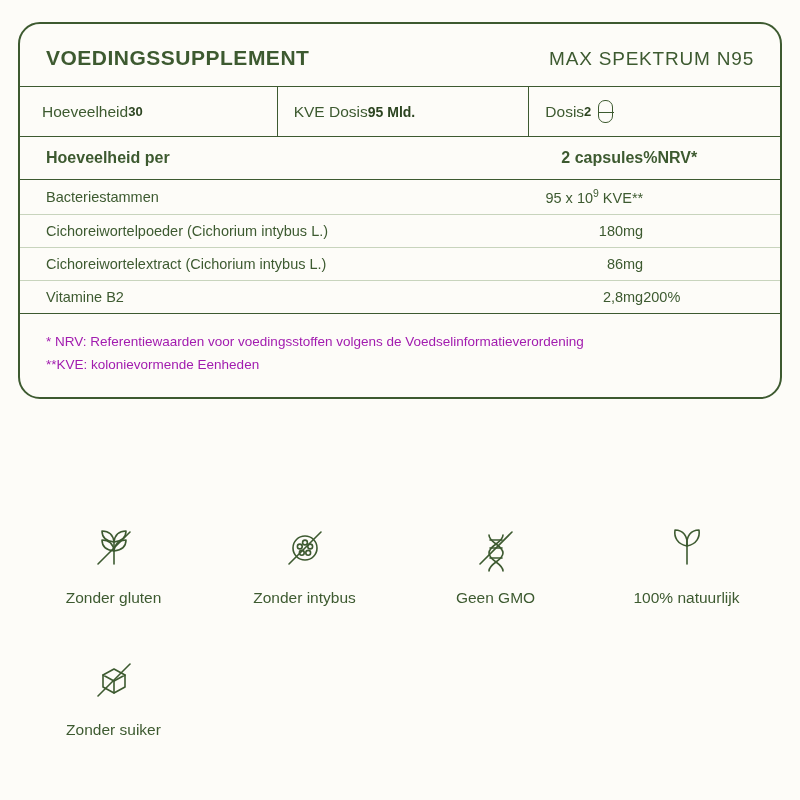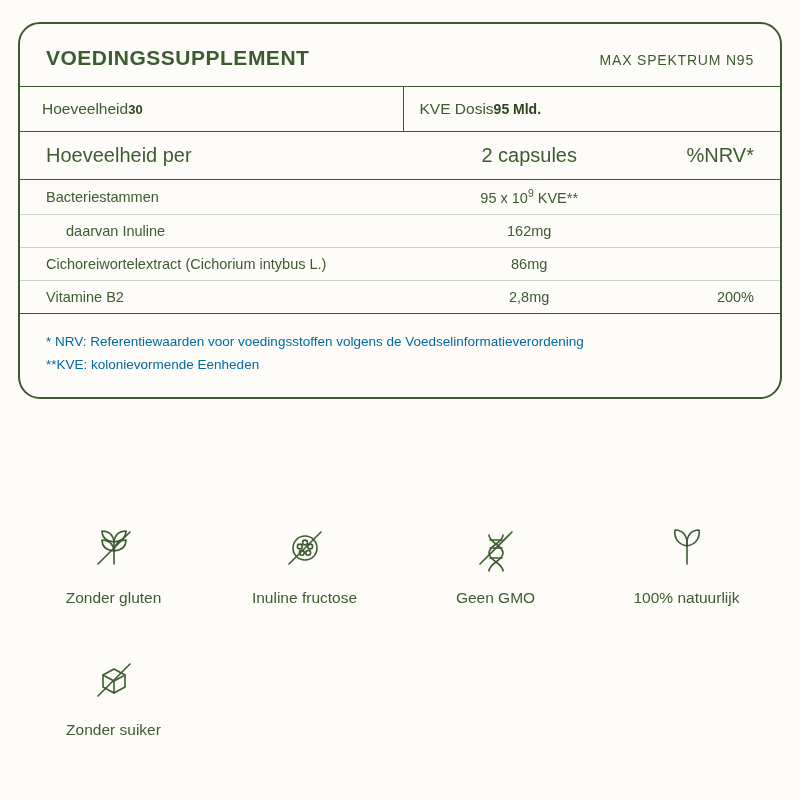--- a/index.html
+++ b/index.html
@@ -40,21 +40,21 @@
     justify-content: space-between;
     padding: 22px 26px 16px 26px;
   }
   .title-main {
     font-size: 21px;
     font-weight: bold;
     letter-spacing: 0.5px;
     color: #3d5a30;
   }
   .title-sub {
-    font-size: 14px;
+    font-size: 19px;
     letter-spacing: 0.8px;
     color: #3d5a30;
     font-weight: normal;
   }
 
   .facts-row {
     display: flex;
     border-top: 1.5px solid #3d5a30;
     border-bottom: 1.5px solid #3d5a30;
   }
@@ -105,46 +105,46 @@
     width: 100%;
     border-collapse: collapse;
     font-size: 14.5px;
   }
   table.nutrition th,
   table.nutrition td {
     padding: 8px 0;
     vertical-align: middle;
   }
   .col-name  { width: 52%; text-align: left;  padding-left: 26px !important; }
-  .col-amt   { width: 30%; text-align: center; }
-  .col-nrv   { width: 18%; text-align: right; padding-right: 26px !important; }
+  .col-amt   { width: 30%; text-align: right; }
+  .col-nrv   { width: 18%; text-align: left; padding-right: 26px !important; }
 
   table.nutrition thead th {
-    font-size: 20px;
-    font-weight: normal;
+    font-size: 16px;
+    font-weight: bold;
     color: #3d5a30;
     padding-top: 12px;
     padding-bottom: 12px;
     border-bottom: 1.5px solid #3d5a30;
     margin-left: 48px;
   }
   table.nutrition tbody td {
     border-bottom: 1px solid #c8d4bd;
     color: #3d5a30;
   }
   table.nutrition tbody tr:last-child td {
     border-bottom: 1.5px solid #3d5a30;
   }
   td.indent { padding-left: 46px !important; }
 
   .footnotes {
     padding: 16px 26px 20px 26px;
     font-size: 13.5px;
     line-height: 1.75;
-    color: #0369a1;
+    color: #a21caf;
   }
 
   
   .benefits {
     position: absolute;
     left: 18px;
     top: 515px;
     width: 764px;
     display: grid;
     grid-template-columns: repeat(4, 1fr);
@@ -186,39 +186,46 @@
 
     <div class="facts-row">
       <div class="facts-cell">
         <span class="facts-label">Hoeveelheid</span>
         <span class="facts-value small">30</span>
       </div>
       <div class="facts-cell">
         <span class="facts-label">KVE Dosis</span>
         <span class="facts-value">95 Mld.</span>
       </div>
+      <div class="facts-cell">
+        <span class="facts-label">Dosis</span>
+        <span class="dose-wrap">
+          <span class="facts-value small">2</span>
+          <span class="capsule-icon"></span>
+        </span>
+      </div>
     </div>
 
     <table class="nutrition">
       <thead>
         <tr>
           <th class="col-name">Hoeveelheid per</th>
           <th class="col-amt">2 capsules</th>
           <th class="col-nrv">%NRV*</th>
         </tr>
       </thead>
       <tbody>
         <tr>
           <td class="col-name">Bacteriestammen</td>
           <td class="col-amt">95 x 10<span class="sup">9</span> KVE**</td>
           <td class="col-nrv"></td>
         </tr>
         <tr>
-          <td class="col-name indent">daarvan Inuline</td>
-          <td class="col-amt">162mg</td>
+          <td class="col-name">Cichoreiwortelpoeder (Cichorium intybus L.)</td>
+          <td class="col-amt">180mg</td>
           <td class="col-nrv"></td>
         </tr>
         <tr>
           <td class="col-name">Cichoreiwortelextract (Cichorium intybus L.)</td>
           <td class="col-amt">86mg</td>
           <td class="col-nrv"></td>
         </tr>
         <tr>
           <td class="col-name">Vitamine  B2</td>
           <td class="col-amt">2,8mg</td>
@@ -254,21 +261,21 @@
         <svg width="60" height="60" viewBox="0 0 60 60" fill="none" stroke="#3d5a30" stroke-width="1.6" stroke-linecap="round" stroke-linejoin="round">
           <circle cx="30" cy="30" r="12"></circle>
           <circle cx="30" cy="24.5" r="2.4"></circle>
           <circle cx="24.8" cy="28.5" r="2.4"></circle>
           <circle cx="35.2" cy="28.5" r="2.4"></circle>
           <circle cx="26.8" cy="34.8" r="2.4"></circle>
           <circle cx="33.2" cy="34.8" r="2.4"></circle>
           <path d="M14 46 L46 14"></path>
         </svg>
       </div>
-      <div class="blabel">Inuline fructose</div>
+      <div class="blabel">Zonder intybus</div>
     </div>
 
     <div class="benefit">
       <div class="glyph">
         <svg width="60" height="60" viewBox="0 0 60 60" fill="none" stroke="#3d5a30" stroke-width="1.6" stroke-linecap="round" stroke-linejoin="round">
           <path d="M23 17 c0 8 14 10 14 18 s-14 10 -14 18"></path>
           <path d="M37 17 c0 8 -14 10 -14 18 s14 10 14 18"></path>
           <path d="M24 22 H36"></path>
           <path d="M24 30 H36"></path>
           <path d="M24 40 H36"></path>

